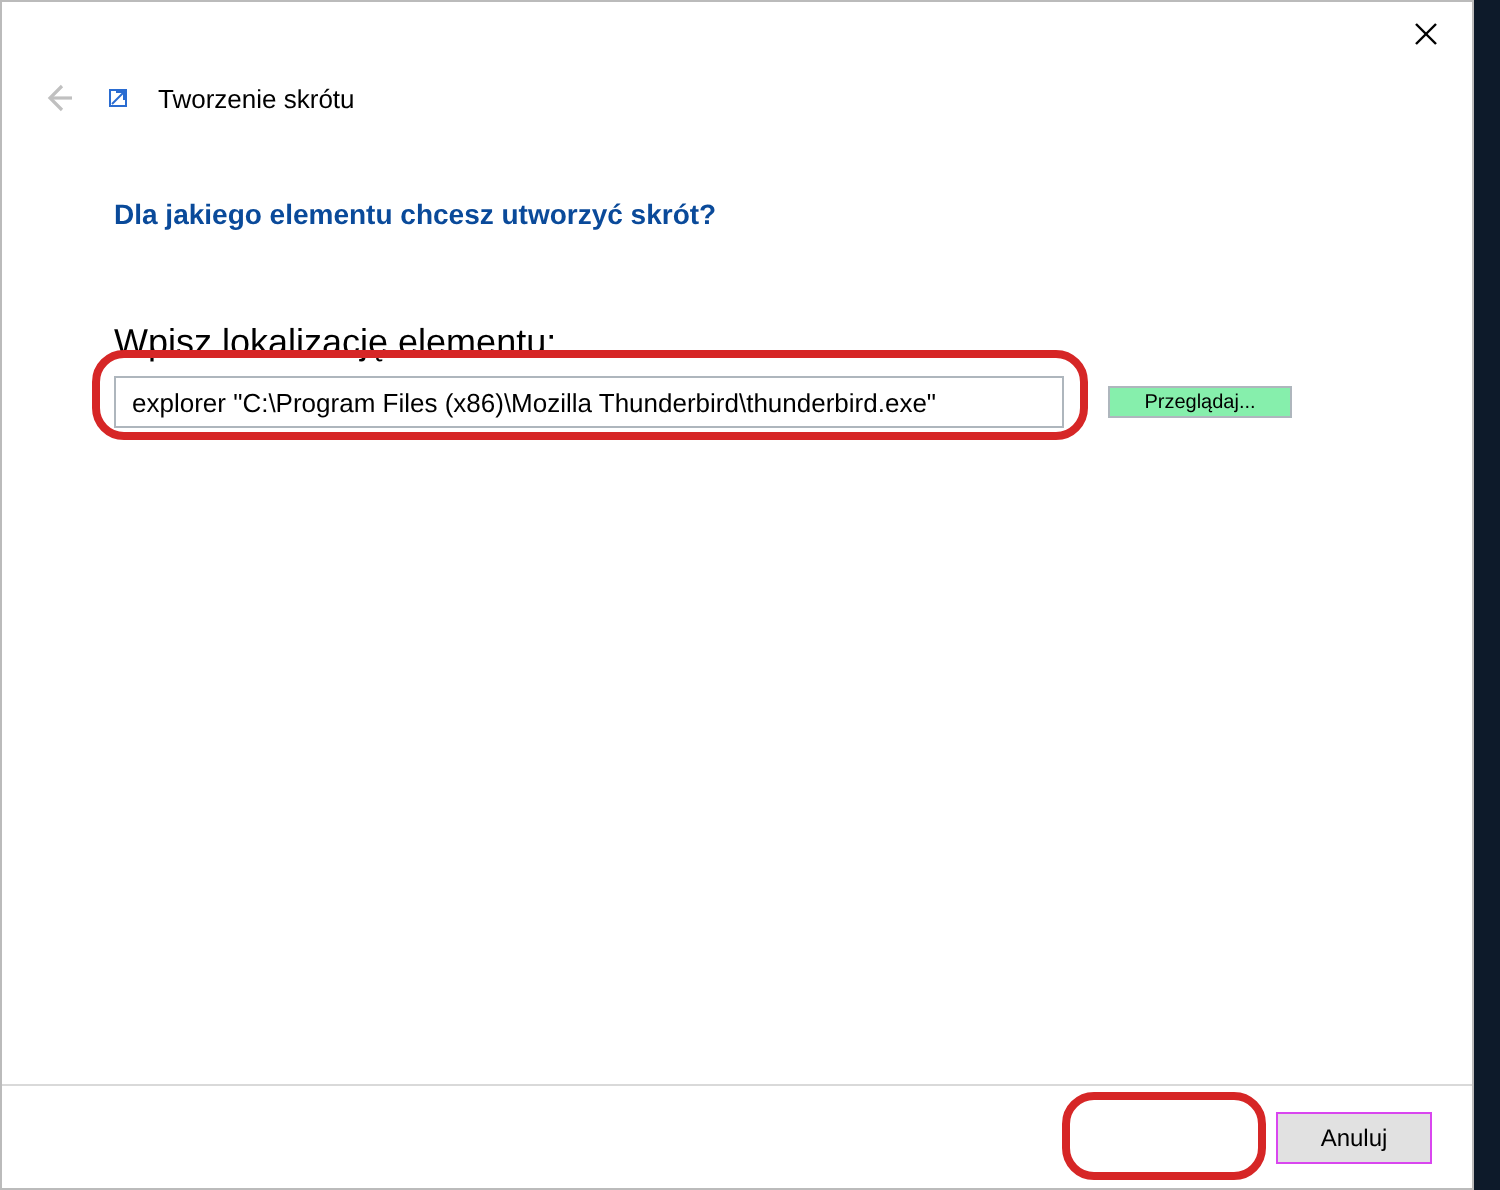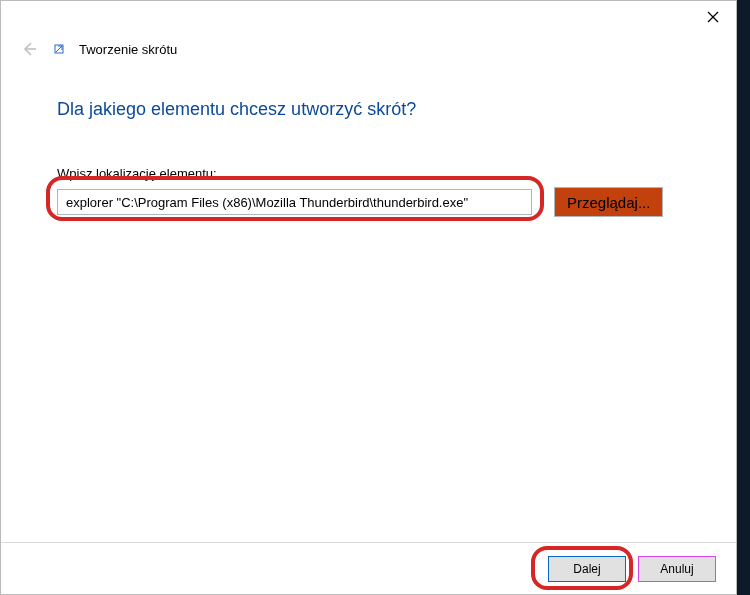--- a/index.html
+++ b/index.html
@@ -54,35 +54,35 @@
     .shortcut-icon svg { width: 10px; height: 10px; }
     .wizard-title {
       font-size: 13px;
       color: #000;
     }
     .content {
       flex: 1;
       padding: 0 56px 0 56px;
     }
     .headline {
-      font-size: 18px;
+      font-size: 14px;
       color: #0a4a9a;
       margin-top: 22px;
       margin-bottom: 46px;
-      font-weight: 400;
+      font-weight: 700;
     }
     .description {
       font-size: 13px;
       color: #000;
       line-height: 1.4;
       margin-bottom: 46px;
       max-width: 620px;
     }
     .field-label {
-      font-size: 13px;
+      font-size: 18px;
       color: #000;
       margin-bottom: 6px;
     }
     .input-row {
       display: flex;
       align-items: center;
       gap: 22px;
       position: relative;
       margin-bottom: 54px;
     }
@@ -93,25 +93,25 @@
     .path-input {
       width: 100%;
       height: 26px;
       border: 1px solid #aeb6bd;
       padding: 3px 8px;
       font-size: 13px;
       font-family: inherit;
       outline: none;
     }
     .browse-btn {
-      height: 30px;
+      height: 16px;
       min-width: 92px;
       border: 1px solid #aeb6bd;
-      background: #c2410c;
-      font-size: 15px;
+      background: #86efac;
+      font-size: 10px;
       padding: 0 12px;
       cursor: pointer;
     }
     .continue-text {
       font-size: 13px;
       color: #000;
     }
     .footer {
       border-top: 1px solid #d9d9d9;
       height: 52px;
@@ -192,18 +192,17 @@
     <div class="input-row">
       <div class="path-input-wrap">
         <input class="path-input" type="text" value="explorer &quot;C:\Program Files (x86)\Mozilla Thunderbird\thunderbird.exe&quot;" style="">
         <div class="callout callout-input"></div>
       </div>
       <button class="browse-btn">Przeglądaj...</button>
     </div>
   </div>
 
   <div class="footer">
-    <button class="footer-btn primary">Dalej</button>
     <button class="footer-btn">Anuluj</button>
     <div class="callout callout-next"></div>
   </div>
 
 </div>
 
 </body></html>

